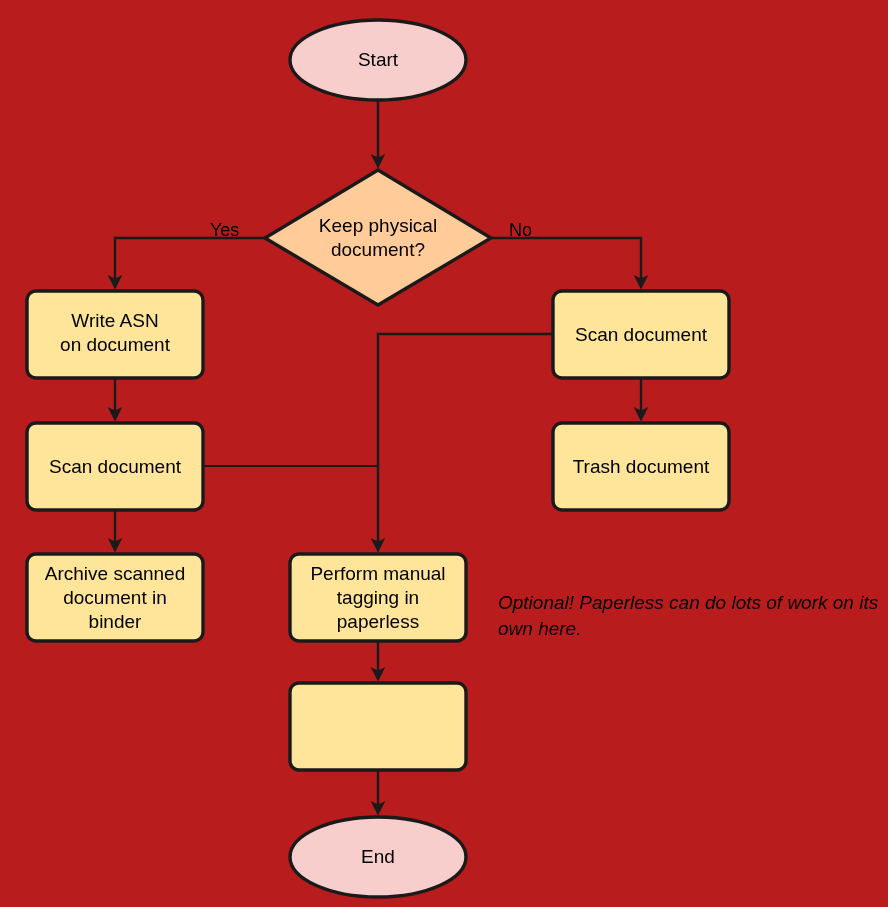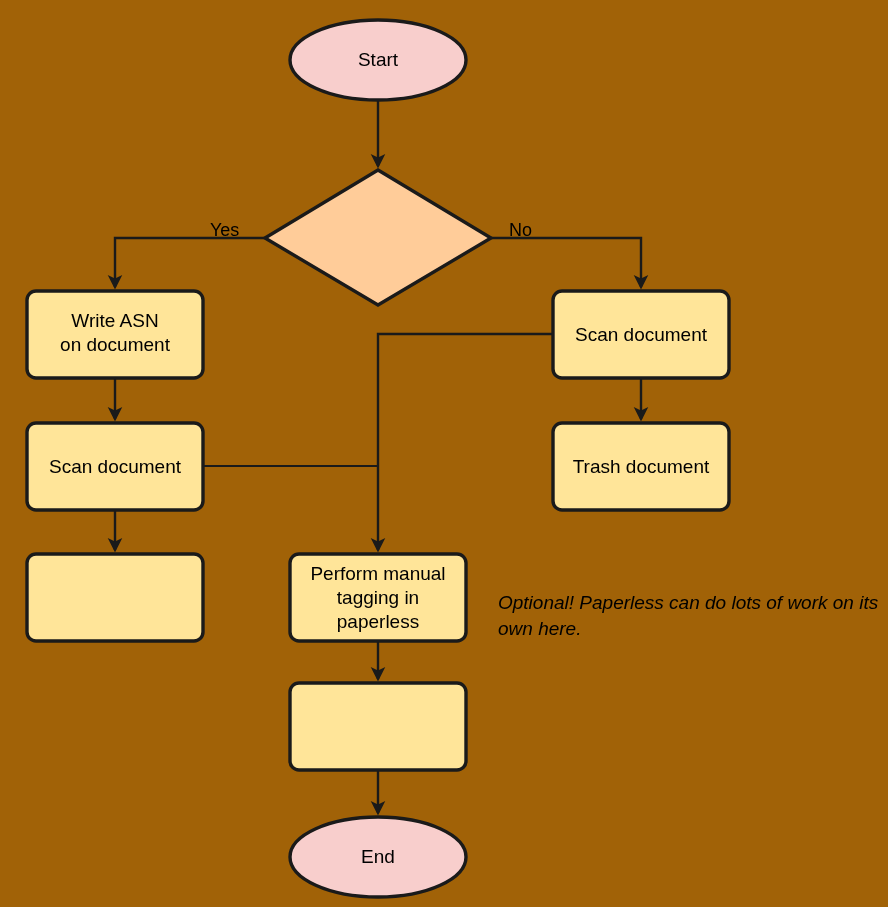--- a/index.html
+++ b/index.html
@@ -1,17 +1,17 @@
 <!DOCTYPE html>
 <html><head>
 <meta charset="utf-8">
 <style>
   html,body{margin:0;padding:0;background:#ffffff;}
   body{width:888px;height:907px;overflow:hidden;font-family:"Liberation Sans",sans-serif;}
-  #stage{position:relative;width:888px;height:907px;background:#a16207;}
+  #stage{position:relative;width:888px;height:907px;background:#b91c1c;}
   #svgroot{position:absolute;left:0;top:0;width:888px;height:907px;}
   .node-label{
     position:absolute;display:flex;align-items:center;justify-content:center;
     text-align:center;color:#000000;font-family:"Liberation Sans",sans-serif;
     font-size:19px;line-height:24px;white-space:pre-line;pointer-events:none;
   }
   .edge-label{
     position:absolute;color:#000000;font-family:"Liberation Sans",sans-serif;
     font-size:18px;line-height:20px;white-space:nowrap;margin-top:8px;
   }
@@ -67,26 +67,31 @@
     <rect x="553" y="423" width="176" height="87" rx="9" ry="9" fill="#ffe599" stroke="#1a1a1a" stroke-width="3.4"></rect>
 
     <rect x="290" y="554" width="176" height="87" rx="9" ry="9" fill="#ffe599" stroke="#1a1a1a" stroke-width="3.4"></rect>
     <rect x="290" y="683" width="176" height="87" rx="9" ry="9" fill="#ffe599" stroke="#1a1a1a" stroke-width="3.4"></rect>
 
     <ellipse cx="378" cy="857" rx="88" ry="40" fill="#f8cecc" stroke="#1a1a1a" stroke-width="3.4"></ellipse>
   </svg>
 
   <div class="node-label" style="left:290px;top:20px;width:176px;height:80px;">Start</div>
 
+  <div class="node-label" style="left:265px;top:170px;width:226px;height:135px;">Keep physical
+document?</div>
 
   <div class="node-label" style="left:27px;top:291px;width:176px;height:83px;">Write ASN
 on document</div>
 
   <div class="node-label" style="left:27px;top:423px;width:176px;height:87px;">Scan document</div>
 
+  <div class="node-label" style="left:27px;top:554px;width:176px;height:87px;">Archive scanned
+document in
+binder</div>
 
   <div class="node-label" style="left:553px;top:291px;width:176px;height:87px;">Scan document</div>
 
   <div class="node-label" style="left:553px;top:423px;width:176px;height:87px;text-align:right;">Trash document</div>
 
   <div class="node-label" style="left:290px;top:554px;width:176px;height:87px;text-align:center;">Perform manual
 tagging in
 paperless</div>
 
 

